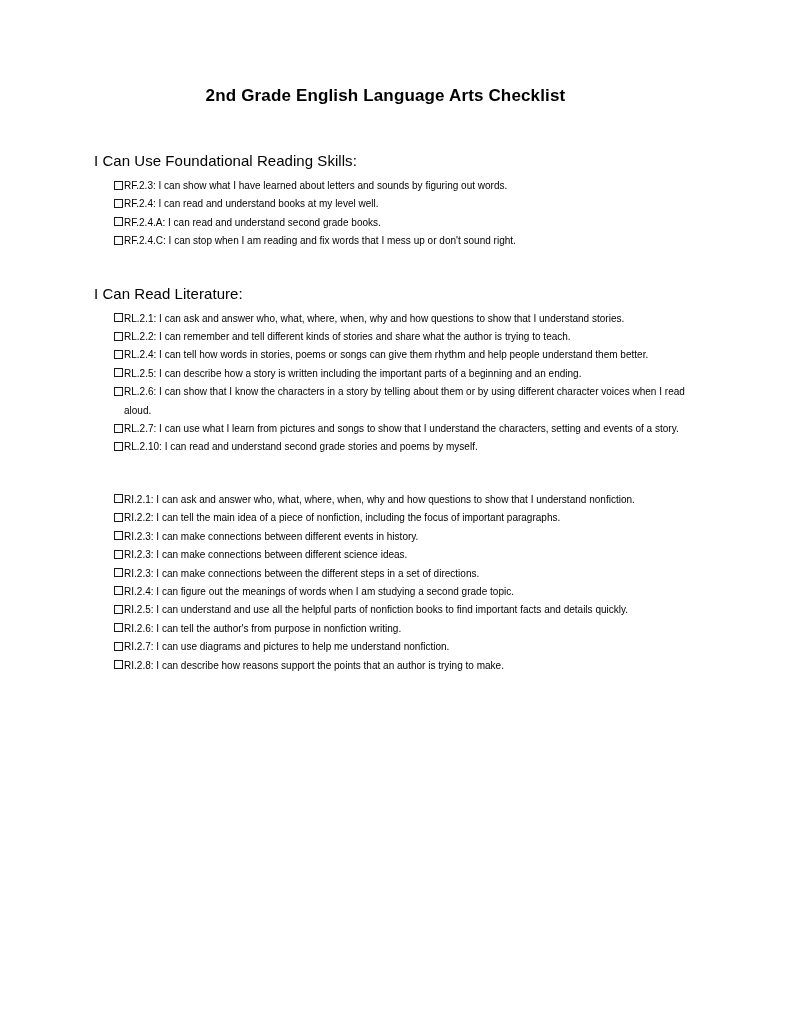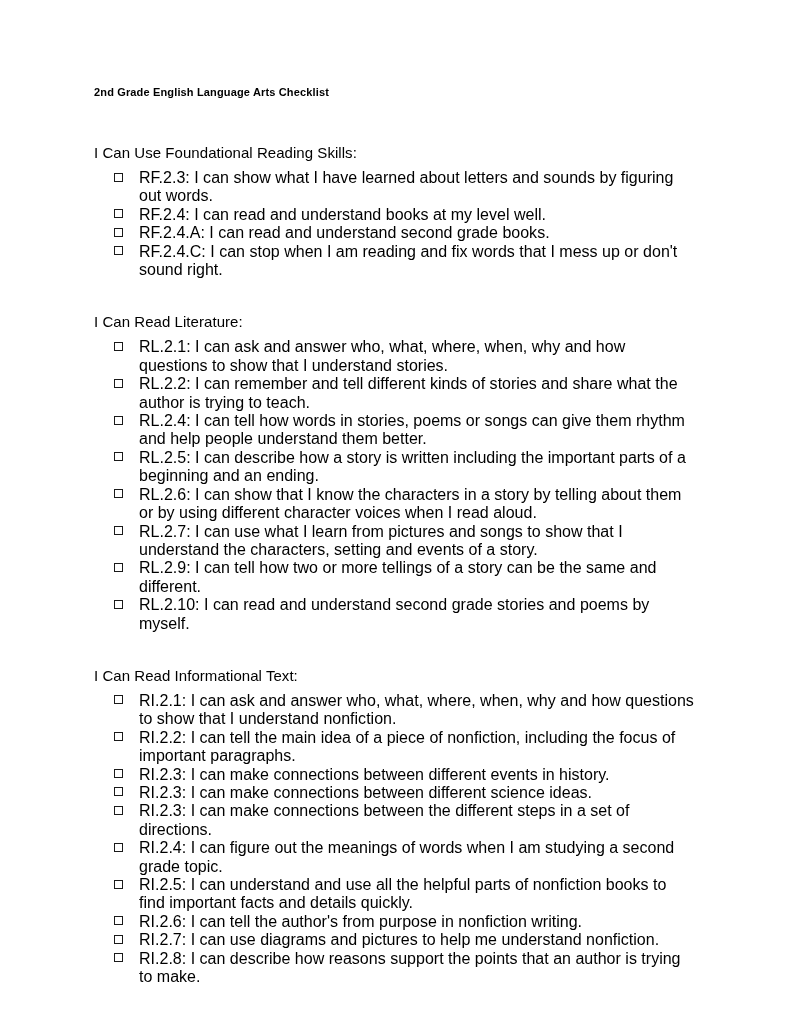--- a/index.html
+++ b/index.html
@@ -18,21 +18,22 @@
     position: relative;
     width: 791px;
     height: 1024px;
     background: #ffffff;
     box-sizing: border-box;
   }
   .page-inner {
     padding: 86px 96px 0 94px;
   }
   .doc-title {
-    font-size: 11px;
+    text-align: center;
+    font-size: 17px;
     font-weight: bold;
     letter-spacing: 0.15px;
     margin: 0 0 0 0;
     padding-right: 18px;
   }
   .section {
     margin-top: 0;
   }
   .section-heading {
     font-size: 15px;
@@ -43,23 +44,23 @@
   .spacer-1 { height: 46px; }
   .spacer-2 { height: 34px; }
   .spacer-3 { height: 34px; }
   ul.items {
     list-style: none;
     margin: 0;
     padding: 0 0 0 20px;
   }
   ul.items li {
     position: relative;
-    font-size: 16px;
+    font-size: 10px;
     line-height: 18.4px;
-    padding-left: 25px;
+    padding-left: 10px;
     margin-bottom: 0px;
     letter-spacing: 0.01px;
   }
   .checkbox {
     position: absolute;
     left: 0;
     top: 3.5px;
     width: 9px;
     height: 9px;
     border: 1.4px solid #1a1a1a;
@@ -126,33 +127,28 @@
         <li>
           <span class="checkbox"></span>
           <span class="item-text">RL.2.6: I can show that I know the characters in a story by telling about them or by using different character voices when I read aloud.</span>
         </li>
         <li>
           <span class="checkbox"></span>
           <span class="item-text">RL.2.7: I can use what I learn from pictures and songs to show that I understand the characters, setting and events of a story.</span>
         </li>
         <li>
           <span class="checkbox"></span>
-          <span class="item-text">RL.2.9: I can tell how two or more tellings of a story can be the same and different.</span>
-        </li>
-        <li>
-          <span class="checkbox"></span>
           <span class="item-text">RL.2.10: I can read and understand second grade stories and poems by myself.</span>
         </li>
       </ul>
     </div>
 
     <div class="spacer-3"></div>
 
     <div class="section">
-      <div class="section-heading">I Can Read Informational Text:</div>
       <ul class="items">
         <li>
           <span class="checkbox"></span>
           <span class="item-text">RI.2.1: I can ask and answer who, what, where, when, why and how questions to show that I understand nonfiction.</span>
         </li>
         <li>
           <span class="checkbox"></span>
           <span class="item-text">RI.2.2: I can tell the main idea of a piece of nonfiction, including the focus of important paragraphs.</span>
         </li>
         <li>

